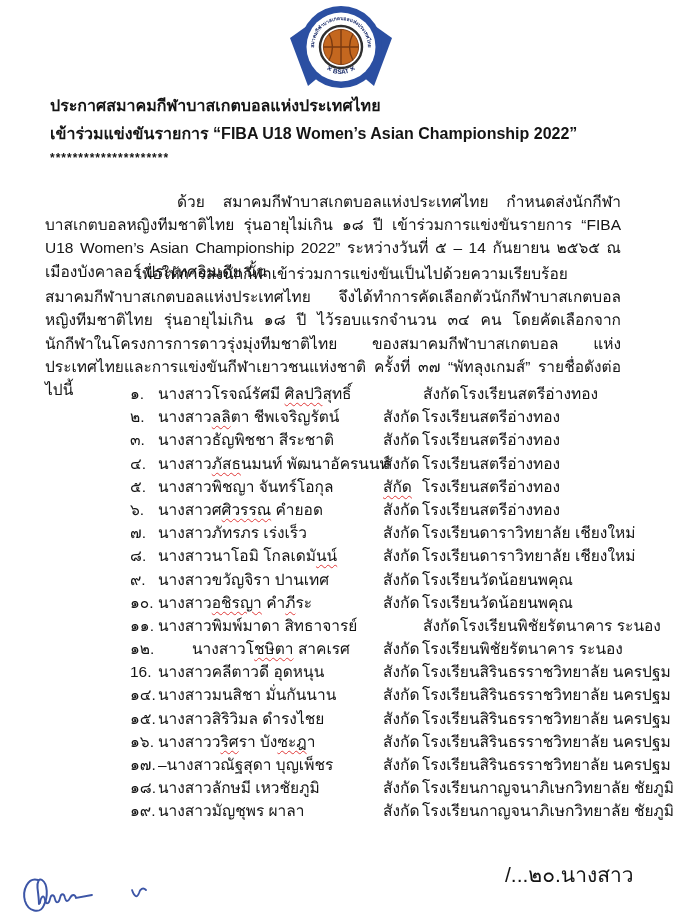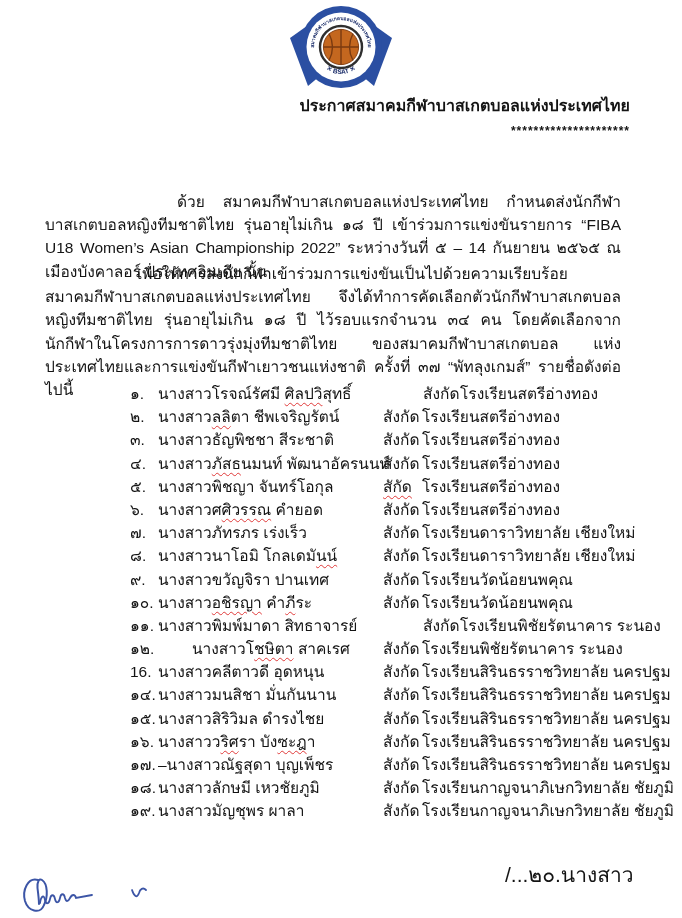--- a/index.html
+++ b/index.html
@@ -3,21 +3,21 @@
 <meta charset="utf-8">
 <style>
   html,body{margin:0;padding:0;}
   body{
     width:682px;height:918px;background:#ffffff;position:relative;
     font-family:"Liberation Sans",sans-serif;color:#141414;
     overflow:hidden;
   }
   .page{position:absolute;inset:0;}
   .logo{position:absolute;top:4px;left:0;width:682px;text-align:center;}
-  .titles{position:absolute;top:92px;left:38px;width:592px;text-align:right;}
+  .titles{position:absolute;top:92px;left:50px;width:592px;text-align:left;}
   .t{font-weight:bold;font-size:16px;line-height:27.5px;}
   .stars{font-size:12px;font-weight:bold;letter-spacing:1px;line-height:18px;margin-top:2px;}
   .bodytext{position:absolute;left:45px;width:576px;font-size:15.5px;line-height:23.2px;text-align:justify;}
   #para1{top:190px;text-indent:132px;}
   #para2{top:262px;text-indent:92px;}
   .roster{position:absolute;top:381px;left:130px;width:552px;}
   .row{position:relative;height:23.2px;white-space:nowrap;font-size:15.5px;}
   .no{display:inline-block;width:28px;}
   .aff{position:absolute;left:253px;}
   .sch{position:absolute;left:292px;}
@@ -57,20 +57,21 @@
       <circle cx="60" cy="43" r="21" fill="#ffffff" stroke="#2f2f2f" stroke-width="2.4"></circle>
       <g>
         <circle cx="60" cy="43" r="17.6" fill="#c4671f" stroke="#8a4212" stroke-width="1"></circle>
         <path d="M60,25.4 V60.6 M42.4,43 H77.6 M48,29.5 q7,13.5 0,27 M72,29.5 q-7,13.5 0,27" fill="none" stroke="#7a3a10" stroke-width="1.4"></path>
       </g>
     </svg>
   </div>
 
   <div class="titles">
     <div class="t">ประกาศสมาคมกีฬาบาสเกตบอลแห่งประเทศไทย</div>
+    <div class="t">เข้าร่วมแข่งขันรายการ “FIBA U18 Women’s Asian Championship 2022”</div>
     <div class="stars">*********************</div>
   </div>
 
   <div id="para1" class="bodytext">ด้วย สมาคมกีฬาบาสเกตบอลแห่งประเทศไทย กำหนดส่งนักกีฬาบาสเกตบอลหญิงทีมชาติไทย  รุ่นอายุไม่เกิน ๑๘ ปี เข้าร่วมการแข่งขันรายการ “FIBA U18 Women’s Asian Championship 2022” ระหว่างวันที่ ๕ – 14 กันยายน ๒๕๖๕ ณ เมืองบังคาลอร์ ประเทศอินเดีย นั้น</div>
   <div id="para2" class="bodytext">เพื่อให้การส่งนักกีฬาเข้าร่วมการแข่งขันเป็นไปด้วยความเรียบร้อย สมาคมกีฬาบาสเกตบอลแห่งประเทศไทย จึงได้ทำการคัดเลือกตัวนักกีฬาบาสเกตบอลหญิงทีมชาติไทย รุ่นอายุไม่เกิน ๑๘ ปี ไว้รอบแรกจำนวน ๓๔ คน โดยคัดเลือกจากนักกีฬาในโครงการการดาวรุ่งมุ่งทีมชาติไทย ของสมาคมกีฬาบาสเกตบอล  แห่งประเทศไทยและการแข่งขันกีฬาเยาวชนแห่งชาติ ครั้งที่ ๓๗  “พัทลุงเกมส์”  รายชื่อดังต่อไปนี้</div>
 
   <div class="roster">
       <div class="row shifted"><span class="no">๑.</span><span class="nm"><span>นางสาวโรจณ์รัศมี </span><span class="sq">ศิลปวิ</span><span>สุทธิ์</span></span><span class="aff">สังกัด</span><span class="sch">โรงเรียนสตรีอ่างทอง</span></div>
       <div class="row"><span class="no">๒.</span><span class="nm"><span>นางสาว</span><span class="sq">ลลิ</span><span>ตา ชีพเจริญรัตน์</span></span><span class="aff">สังกัด</span><span class="sch">โรงเรียนสตรีอ่างทอง</span></div>
       <div class="row"><span class="no">๓.</span><span class="nm"><span>นางสาวธัญพิชชา สีระชาติ</span></span><span class="aff">สังกัด</span><span class="sch">โรงเรียนสตรีอ่างทอง</span></div>

